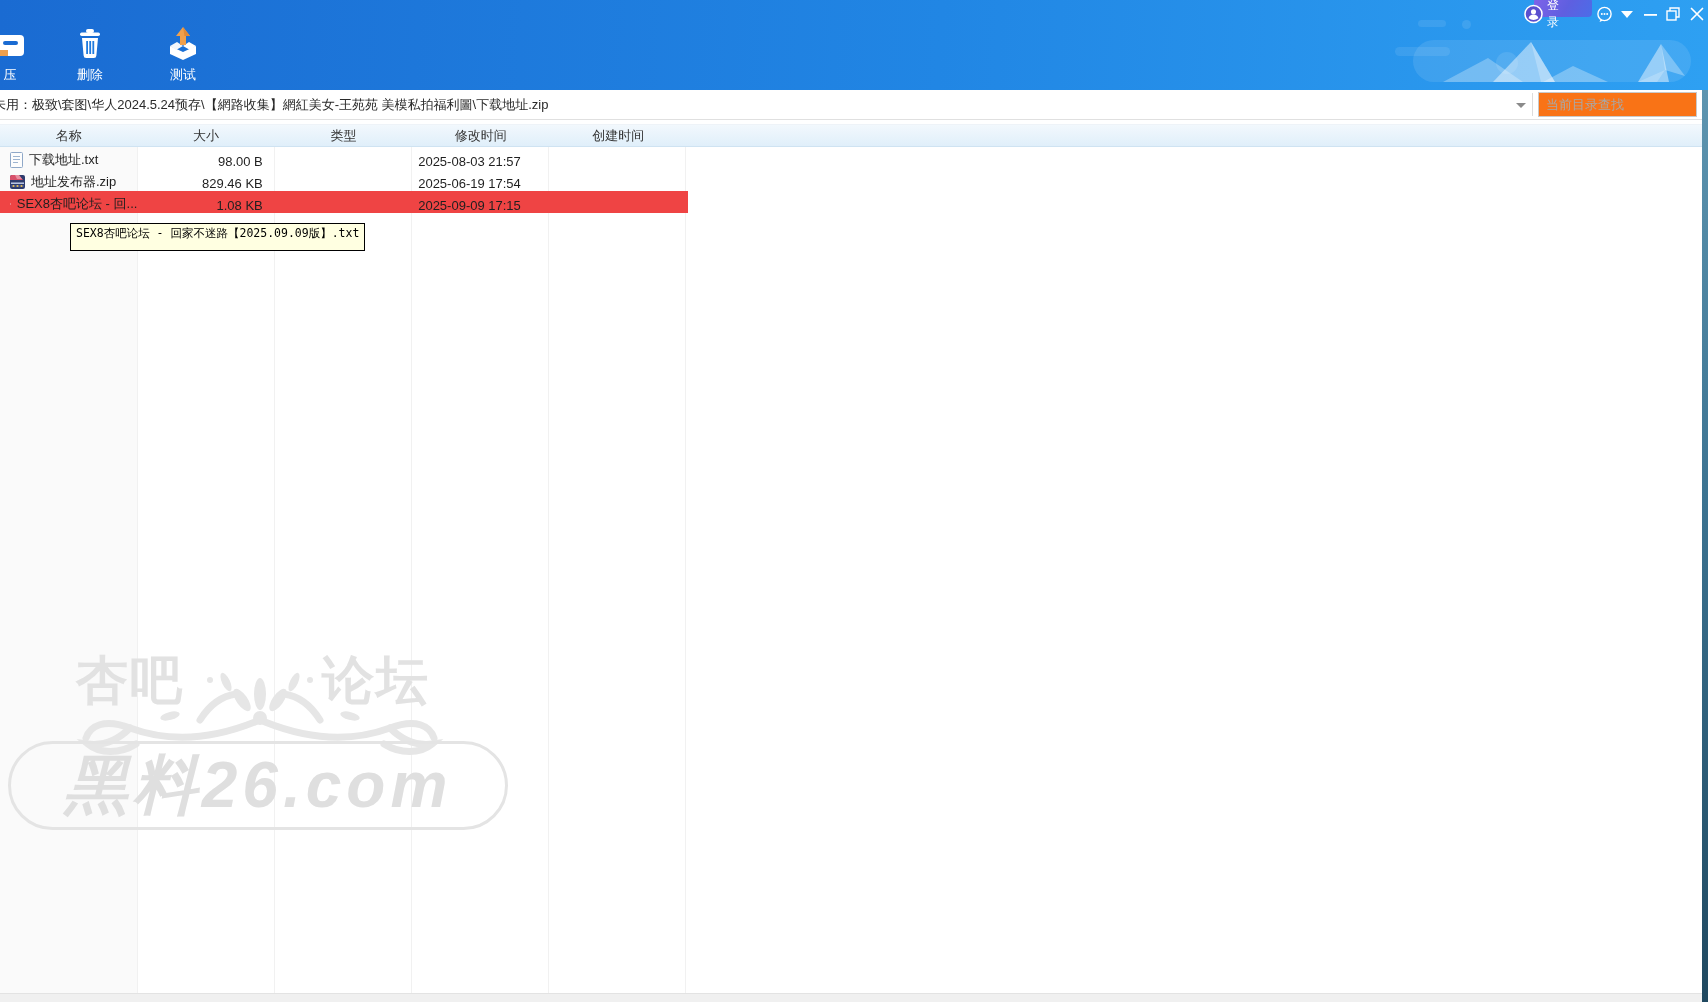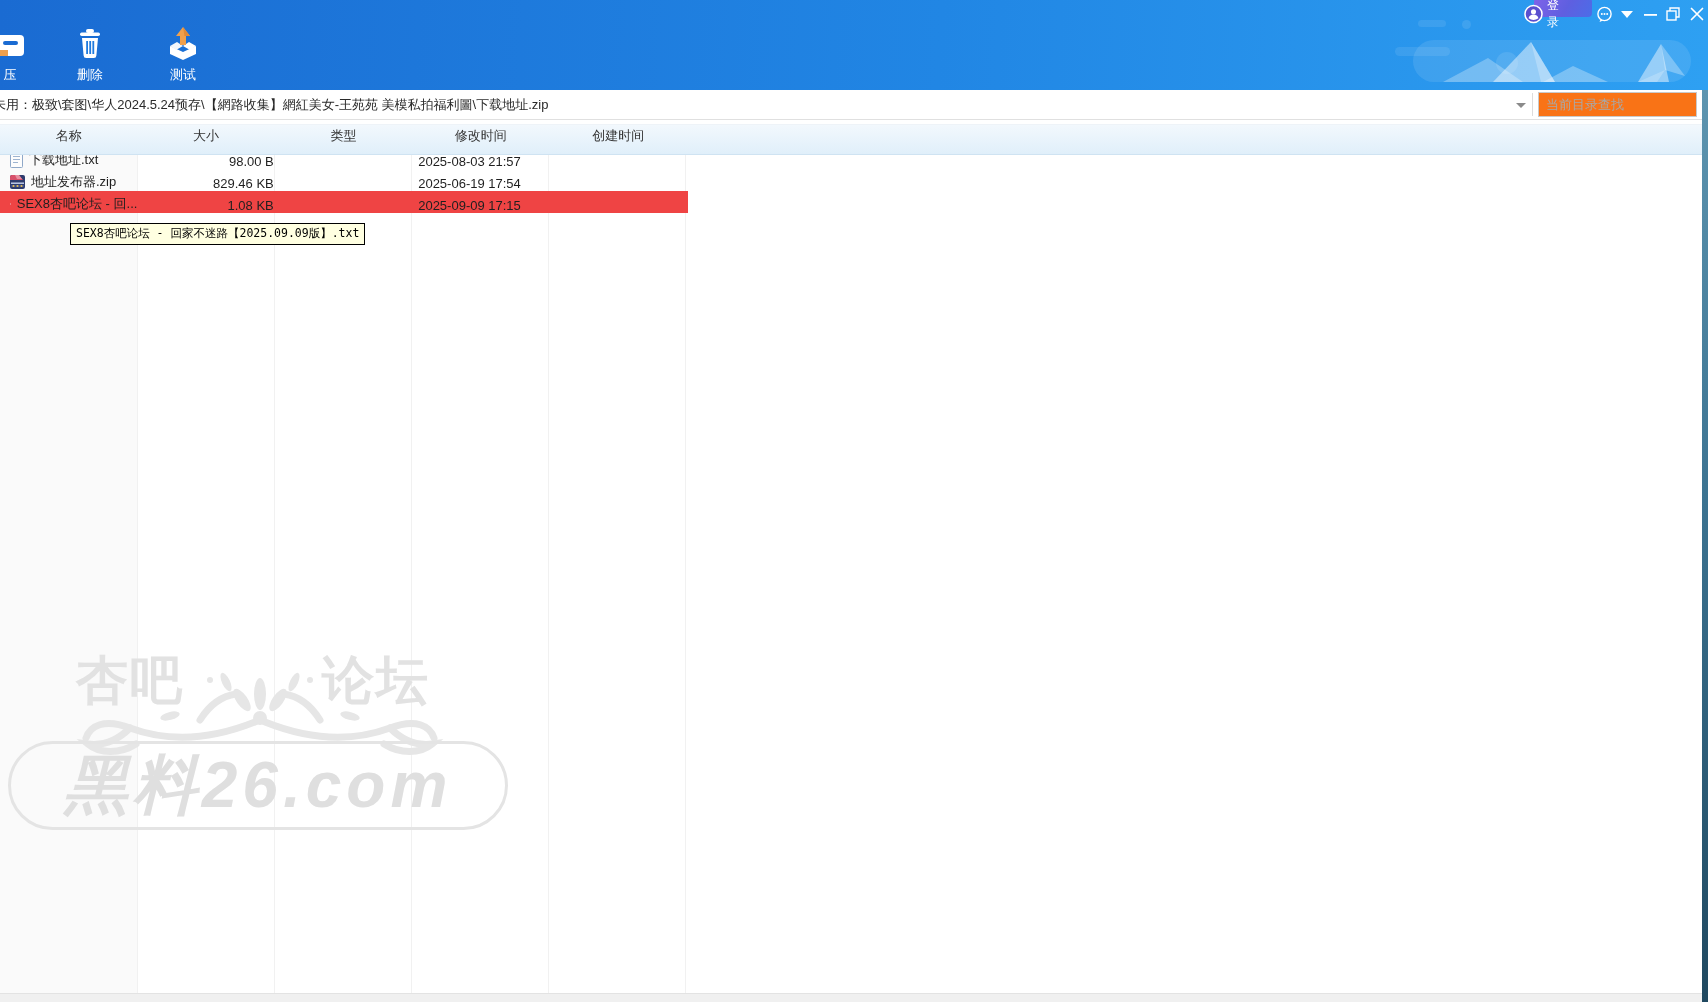--- a/index.html
+++ b/index.html
@@ -36,42 +36,42 @@
   .path-caret { position:absolute; left:1516px; top:13px; width:0; height:0;
     border-left:5px solid transparent; border-right:5px solid transparent; border-top:5px solid #8a8a8a; cursor:pointer; }
   .path-sep { position:absolute; left:1532px; top:3px; width:1px; height:23px; background:#dcdcdc; }
   .searchbox { position:absolute; left:1538px; top:2px; width:159px; height:25px; background:#f97316;
     border:1px solid #c9c9c9; display:flex; align-items:center; }
   .searchbox input { border:none; outline:none; flex:1; font-size:13px; color:#444; padding-left:7px;
     font-family:"Liberation Sans",sans-serif; background:transparent; }
   .searchbox input::placeholder { color:#a8a8a8; }
 
   
-  .thead { position:absolute; left:0; top:124px; width:1708px; height:31px;
+  .thead { position:absolute; left:0; top:124px; width:1708px; height:23px;
     background:linear-gradient(180deg,#f2f8fd 0%,#e0effa 100%);
-    border-top:1px solid #eef3f8; border-bottom:1px solid #cfe3f2; display:flex; z-index:10; }
+    border-top:1px solid #eef3f8; border-bottom:1px solid #cfe3f2; display:flex; z-index:10;align-items:center; }
   .th { width:137.4px; text-align:center; font-size:13px; color:#333; line-height:21px; cursor:pointer; }
   .rows { position:absolute; left:0; top:147px; z-index:8; }
   .frow { display:flex; width:688px; height:22px; align-items:flex-end; cursor:default; }
   .frow.selected { background:#ef4444; }
   .cell { font-size:13px; color:#1f1f1f; white-space:nowrap; }
   .c-name { width:137.4px; display:flex; align-items:center; padding-left:10px; overflow:visible; }
   .c-name .fname { margin-left:6px; }
-  .c-size { width:137.4px; text-align:right; padding-right:1px; }
+  .c-size { width:137.4px; text-align:right; padding-right:12px; }
   .c-type { width:137.4px; }
   .c-mtime { width:137.4px; padding-left:6px; }
   .c-ctime { width:137.4px; }
 
   
   .gridline { position:absolute; top:147px; bottom:9px; width:1px; background:#f1f1f1; z-index:1; }
   .sort-tint { position:absolute; left:0; top:147px; bottom:9px; width:137px; background:#fafafa; z-index:0; }
 
   
   .tooltip { position:absolute; left:70px; top:223px; z-index:50; background:#ffffe1; border:1px solid #000;
-    font-family:"DejaVu Sans Mono", monospace; font-size:11.5px; color:#000; padding:2px 5px 3px 5px; white-space:nowrap; }
+    font-family:"DejaVu Sans Mono", monospace; font-size:11.5px; color:#000; padding:2px 5px 9px 5px; white-space:nowrap; }
 
   
   .watermark { position:absolute; left:0; top:638px; width:540px; z-index:3; pointer-events:none; }
   .wm-word { position:absolute; font-size:52px; font-weight:bold; color:#e2e2e2; letter-spacing:2px; }
   .wm-left { left:76px; top:8px; }
   .wm-right { left:322px; top:8px; }
   .wm-flourish { position:absolute; left:50px; top:22px; }
   .wm-box { position:absolute; left:8px; top:103px; width:500px; height:89px;
     border:3px solid #e4e4e4; border-radius:46px; display:flex; align-items:center; justify-content:center;font-style:italic; }
   .wm-domain { font-size:64px; font-weight:bold; color:#dfdfdf; letter-spacing:5px; white-space:nowrap; }

